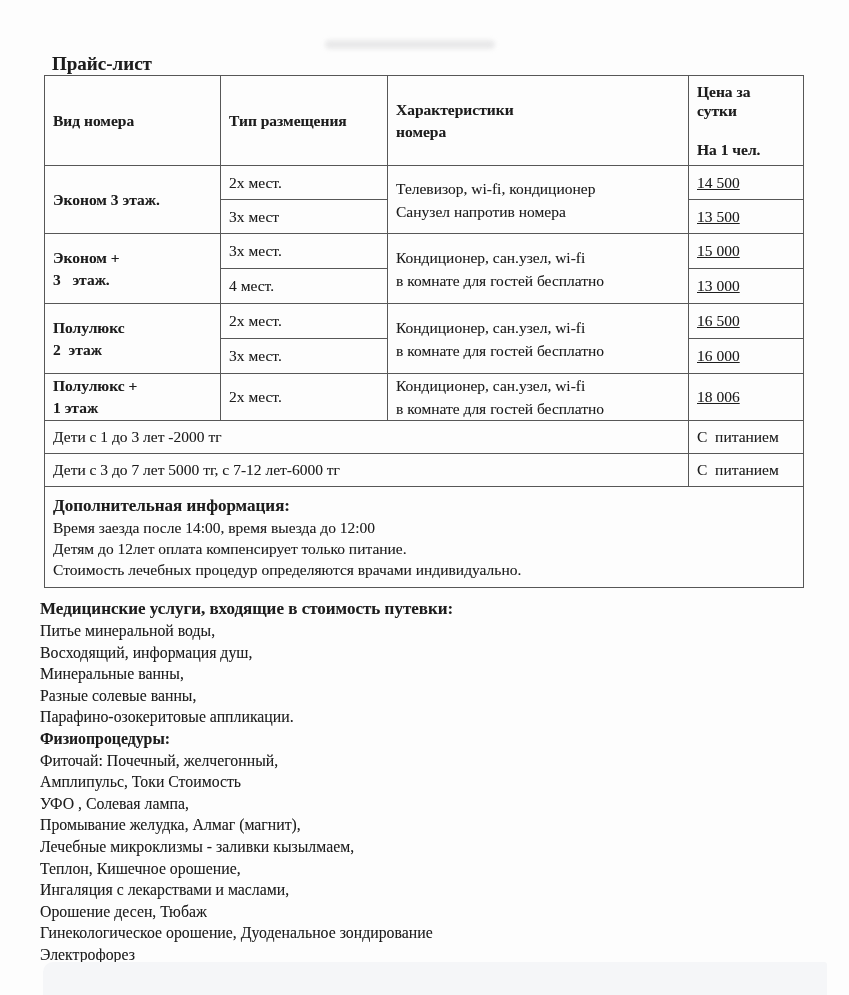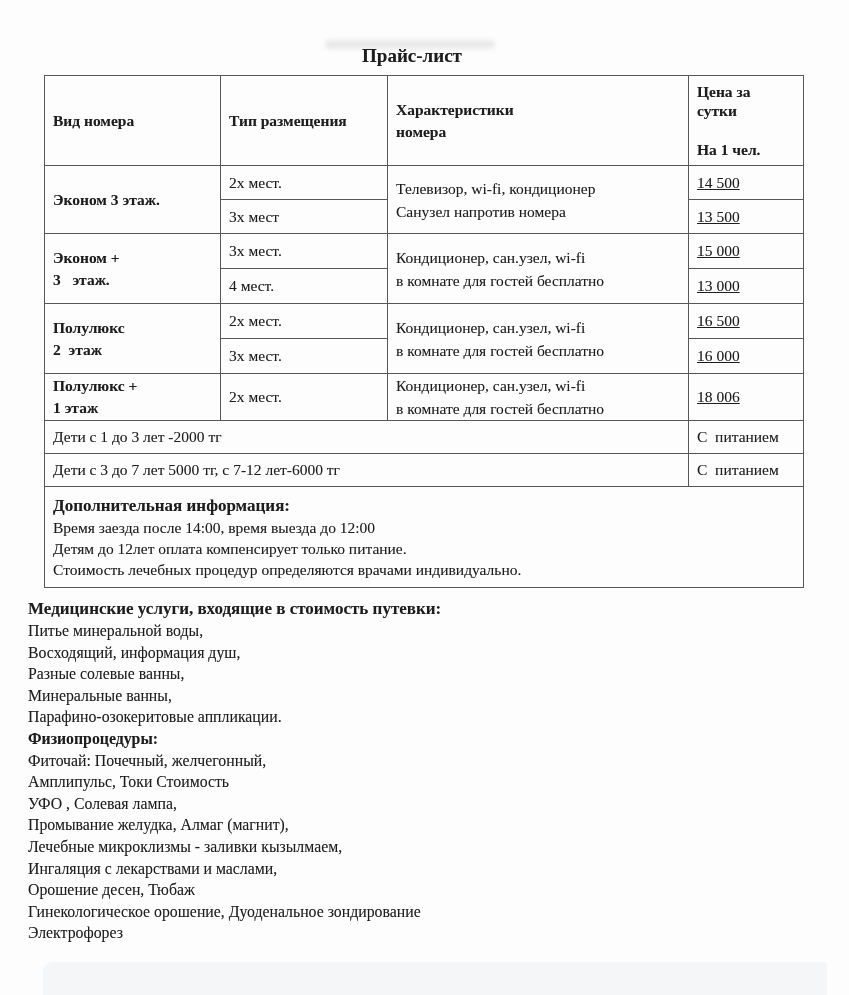--- a/index.html
+++ b/index.html
@@ -20,22 +20,22 @@
     width: 170px; height: 9px;
     background: #e9e9ea;
     border-radius: 5px;
     filter: blur(2px);
   }
 
   .doc-title {
     position: absolute;
     left: 44px; top: 45px;
     width: 736px;
-    margin: 0;
-    text-align: center;
+    margin: 8px;
+    text-align: left;
     font-size: 19px;
     font-weight: bold;
   }
 
   table.price-table {
     position: absolute;
     left: 44px; top: 75px;
     width: 759px;
     border-collapse: collapse;
     table-layout: fixed;
@@ -74,21 +74,21 @@
   .cell-addinfo {
     text-align: center;
     vertical-align: top;
     padding-top: 5px;
   }
   .addinfo-title { font-weight: bold; font-size: 17px; line-height: 23px; }
   .addinfo-line  { font-size: 15.5px; line-height: 21px; }
 
   .medical {
     position: absolute;
-    left: 28px; top: 597px;
+    left: 40px; top: 597px;
     width: 760px;
   }
   .medical-title {
     font-weight: bold;
     font-size: 17px;
     line-height: 23px;
     margin: 0;
   }
   .medical-line { font-size: 15.8px; line-height: 21.6px; }
   .physio-title { font-weight: bold; }
@@ -194,29 +194,30 @@
         <div class="addinfo-line">Стоимость лечебных процедур определяются врачами индивидуально.</div>
       </td>
     </tr>
   </tbody>
     </table>
 
   <div class="medical">
     <div class="medical-title">Медицинские услуги, входящие в стоимость путевки:</div>
     <div class="medical-line">Питье минеральной воды,</div>
     <div class="medical-line">Восходящий, информация душ,</div>
+    <div class="medical-line">Минеральные ванны,</div>
     <div class="medical-line">Разные солевые ванны,</div>
-    <div class="medical-line">Минеральные ванны,</div>
     <div class="medical-line">Парафино-озокеритовые аппликации.</div>
     <div class="medical-line physio-title">Физиопроцедуры:</div>
     <div class="medical-line">Фиточай: Почечный, желчегонный,</div>
     <div class="medical-line">Амплипульс, Токи Стоимость</div>
     <div class="medical-line">УФО , Солевая лампа,</div>
     <div class="medical-line">Промывание желудка, Алмаг (магнит),</div>
     <div class="medical-line">Лечебные микроклизмы - заливки кызылмаем,</div>
+    <div class="medical-line">Теплон, Кишечное орошение,</div>
     <div class="medical-line">Ингаляция с лекарствами и маслами,</div>
     <div class="medical-line">Орошение десен, Тюбаж</div>
     <div class="medical-line">Гинекологическое орошение, Дуоденальное зондирование</div>
     <div class="medical-line">Электрофорез</div>
   </div>
 
   <div class="bottom-band"></div>
 
 </div>
 

